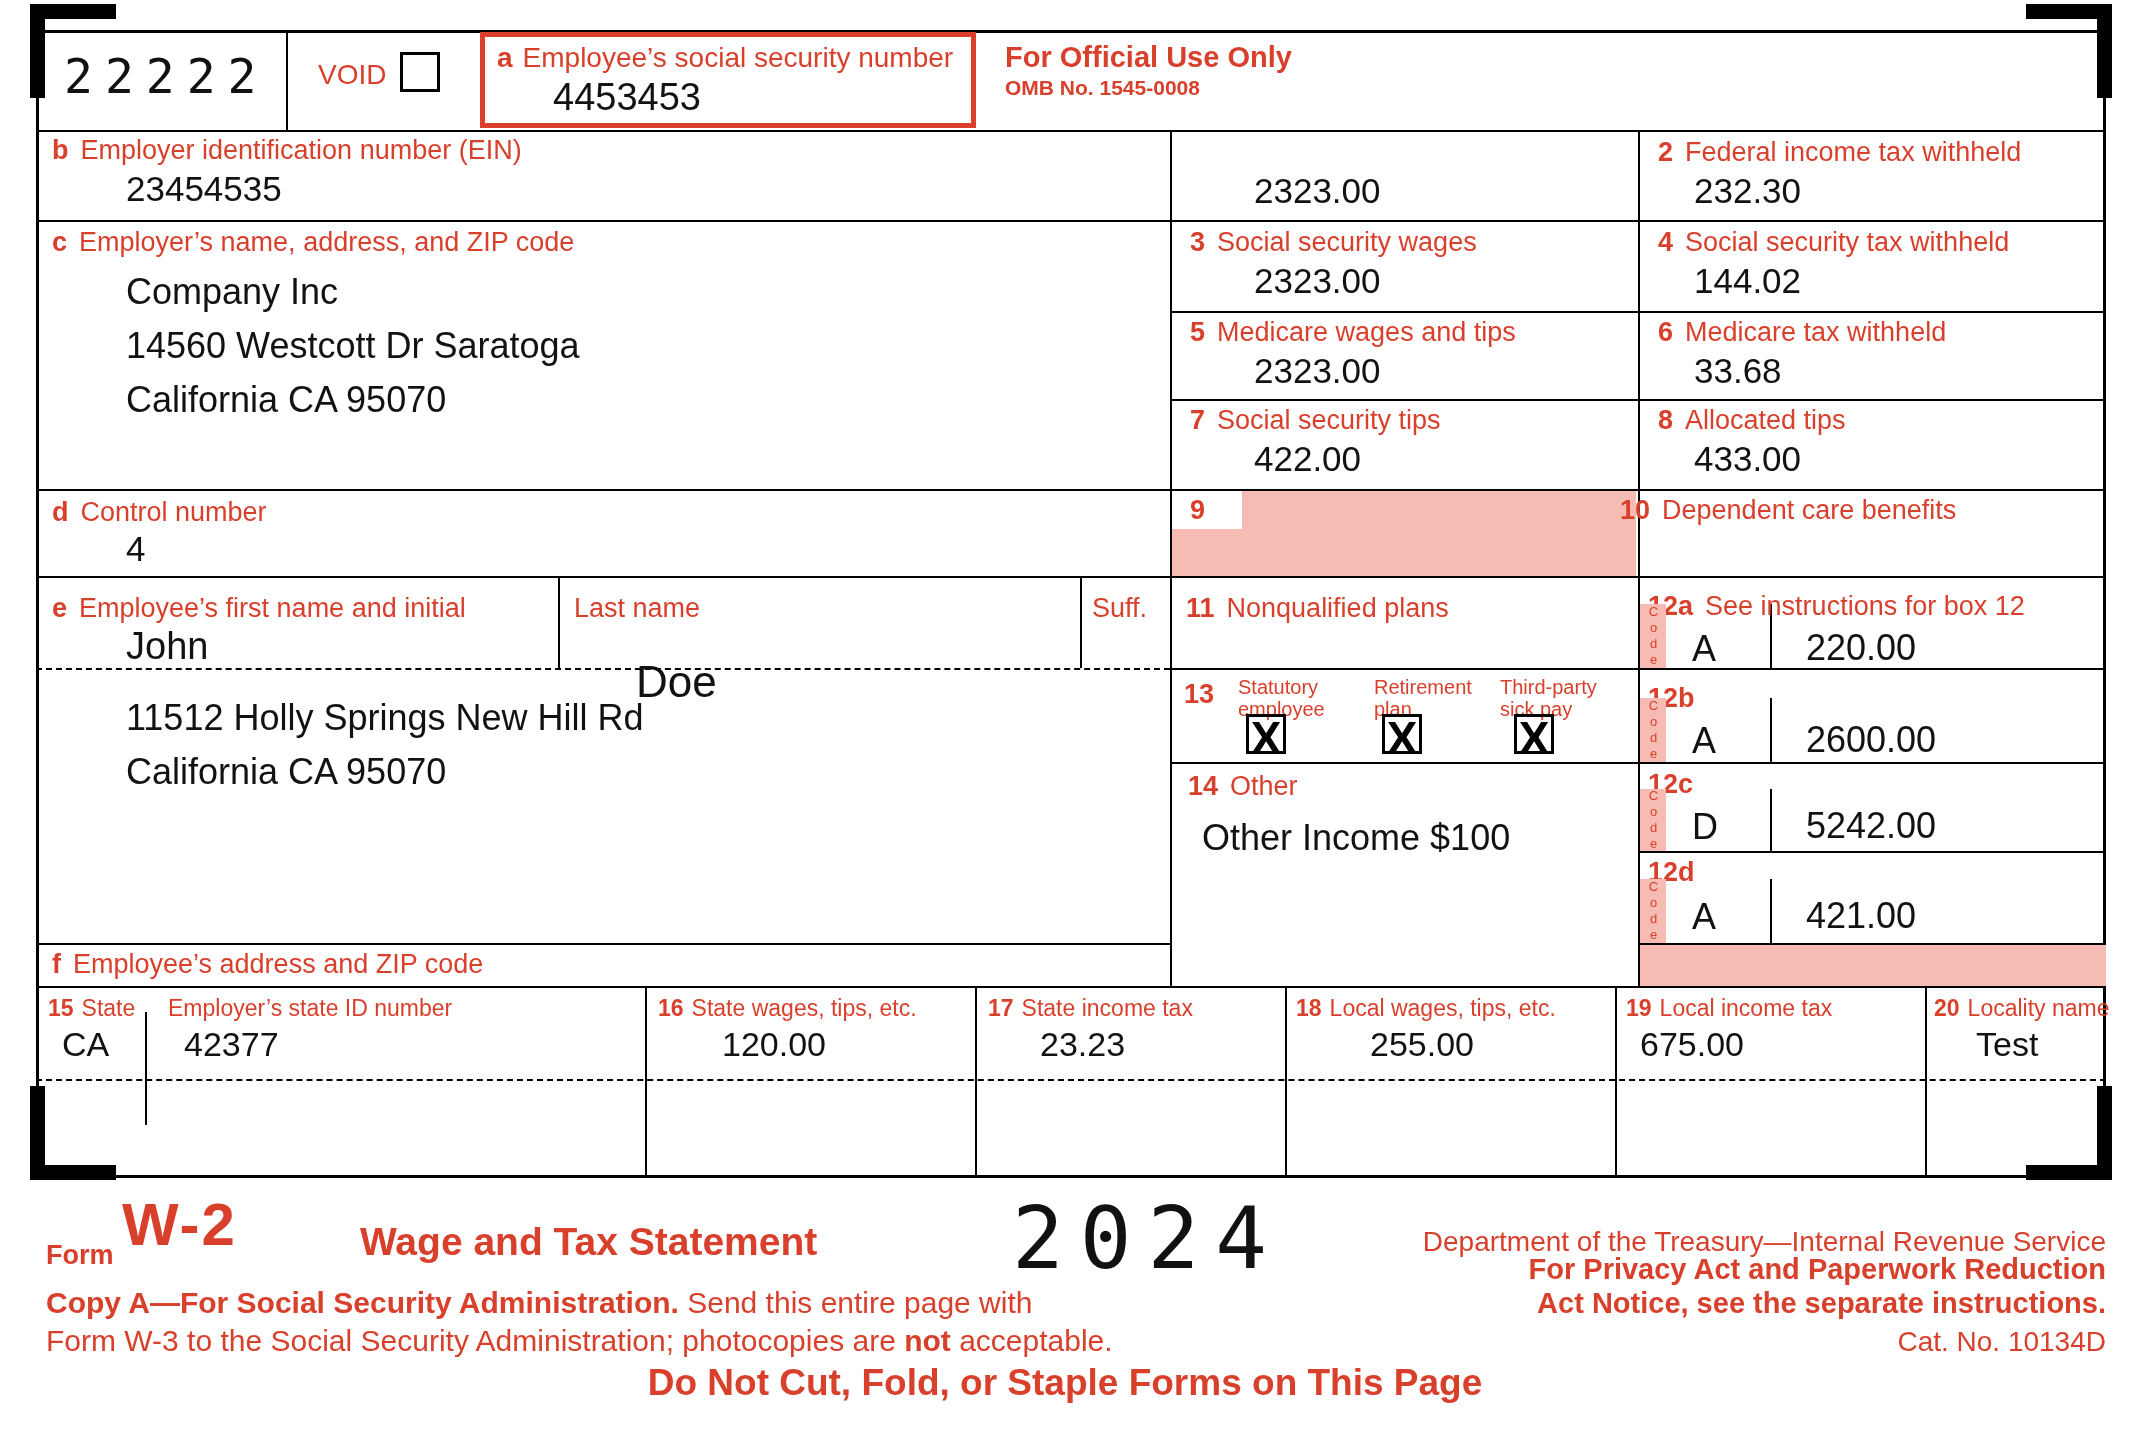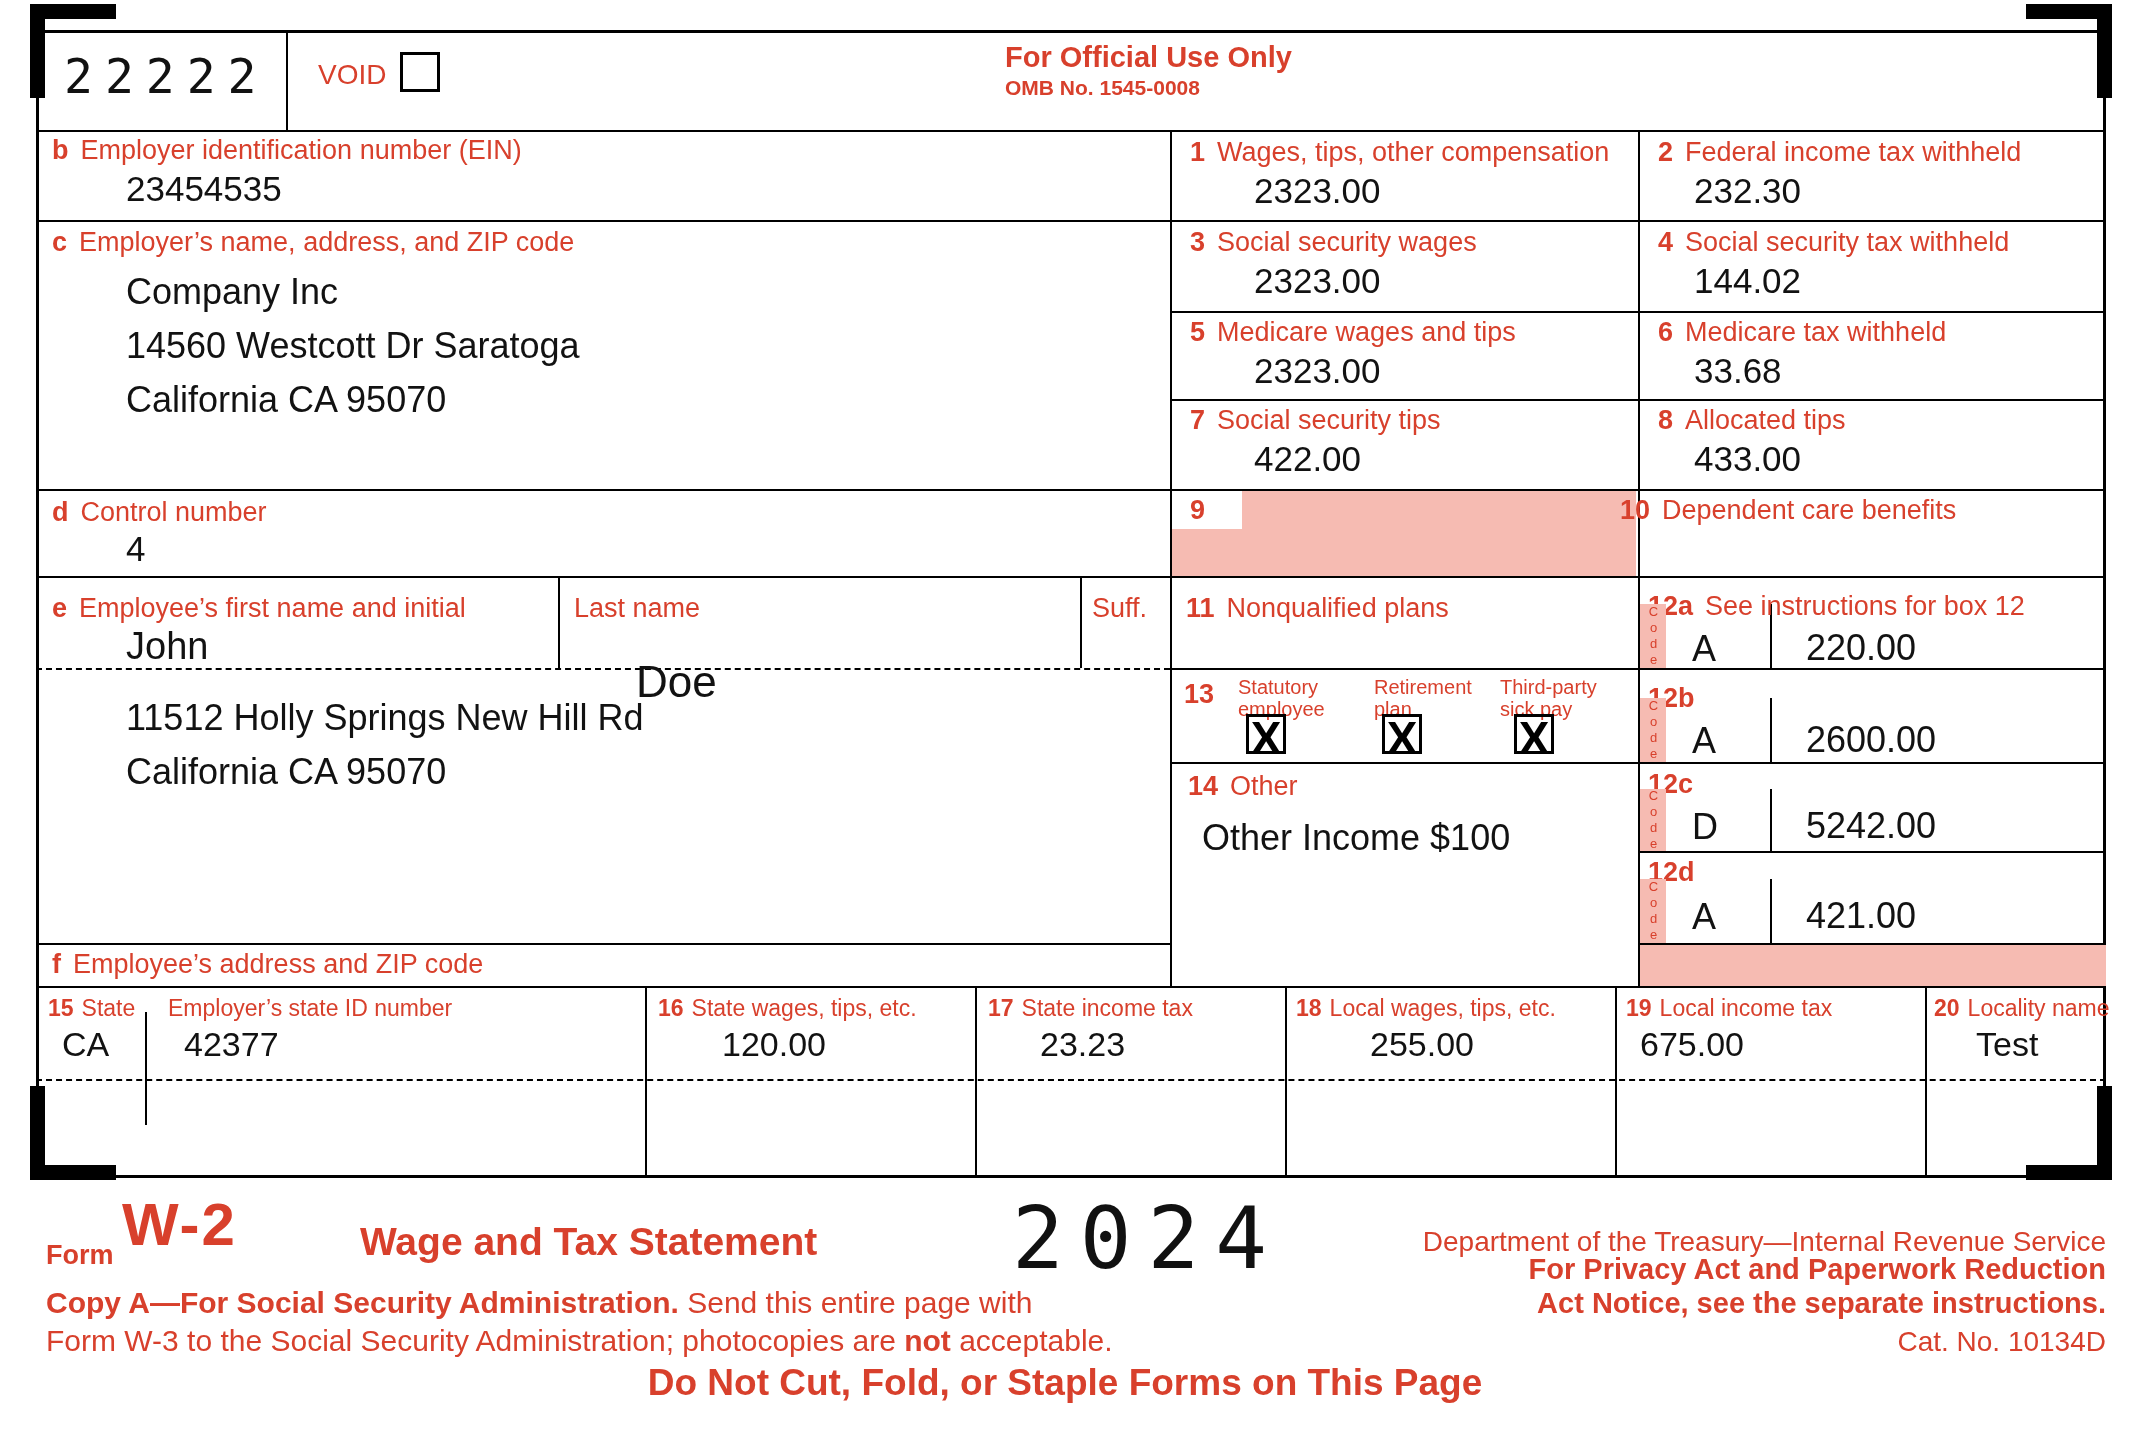--- a/index.html
+++ b/index.html
@@ -96,20 +96,24 @@
   <div class="vl" style="left:145px;top:1012px;height:113px"></div>
   <div class="vl" style="left:1770px;top:604px;height:64px"></div>
   <div class="vl" style="left:1770px;top:698px;height:64px"></div>
   <div class="vl" style="left:1770px;top:789px;height:62px"></div>
   <div class="vl" style="left:1770px;top:879px;height:64px"></div>
 
   <div class="ocr" id="form-code">22222</div>
   <div class="lbl" style="left:318px;top:60px;font-size:28px">VOID</div>
   <div class="checkbox" style="left:400px;top:52px"></div>
 
+  <div class="boxa">
+    <div class="lbl" style="left:12px;top:6px"><b>a</b><span>Employee’s social security number</span></div>
+    <div class="val" style="left:68px;top:40px;font-size:38px">4453453</div>
+  </div>
 
   <div class="lbl b" style="left:1005px;top:42px;font-size:29px;font-weight:700">For Official Use Only</div>
   <div class="lbl b" style="left:1005px;top:76px;font-size:21px;font-weight:700">OMB No. 1545-0008</div>
 
   <div class="lbl" style="left:52px;top:136px"><b>b</b><span>Employer identification number (EIN)</span></div>
   <div class="val" style="left:126px;top:170px">23454535</div>
 
   <div class="lbl" style="left:52px;top:228px"><b>c</b><span>Employer’s name, address, and ZIP code</span></div>
   <div class="val" style="left:126px;top:272px;font-size:36px">Company Inc</div>
   <div class="val" style="left:126px;top:326px;font-size:36px">14560 Westcott Dr Saratoga</div>
@@ -122,21 +126,20 @@
   <div class="val" style="left:126px;top:626px;font-size:38px">John</div>
   <div class="lbl" style="left:574px;top:594px">Last name</div>
   <div class="val" style="left:636px;top:658px;font-size:44px">Doe</div>
   <div class="lbl" style="left:1092px;top:594px">Suff.</div>
 
   <div class="val" style="left:126px;top:698px;font-size:36px">11512 Holly Springs New Hill Rd</div>
   <div class="val" style="left:126px;top:752px;font-size:36px">California CA 95070</div>
 
   <div class="lbl" style="left:52px;top:950px"><b>f</b><span>Employee’s address and ZIP code</span></div>
 
-  <div class="lbl" style="left:1190px;top:138px"><b>1</b><span>Wages, tips, other compensation</span></div>
   <div class="val" style="left:1254px;top:172px">2323.00</div>
   <div class="lbl" style="left:1658px;top:138px"><b>2</b><span>Federal income tax withheld</span></div>
   <div class="val" style="left:1694px;top:172px">232.30</div>
 
   <div class="lbl" style="left:1190px;top:228px"><b>3</b><span>Social security wages</span></div>
   <div class="val" style="left:1254px;top:262px">2323.00</div>
   <div class="lbl" style="left:1658px;top:228px"><b>4</b><span>Social security tax withheld</span></div>
   <div class="val" style="left:1694px;top:262px">144.02</div>
 
   <div class="lbl" style="left:1190px;top:318px"><b>5</b><span>Medicare wages and tips</span></div>

